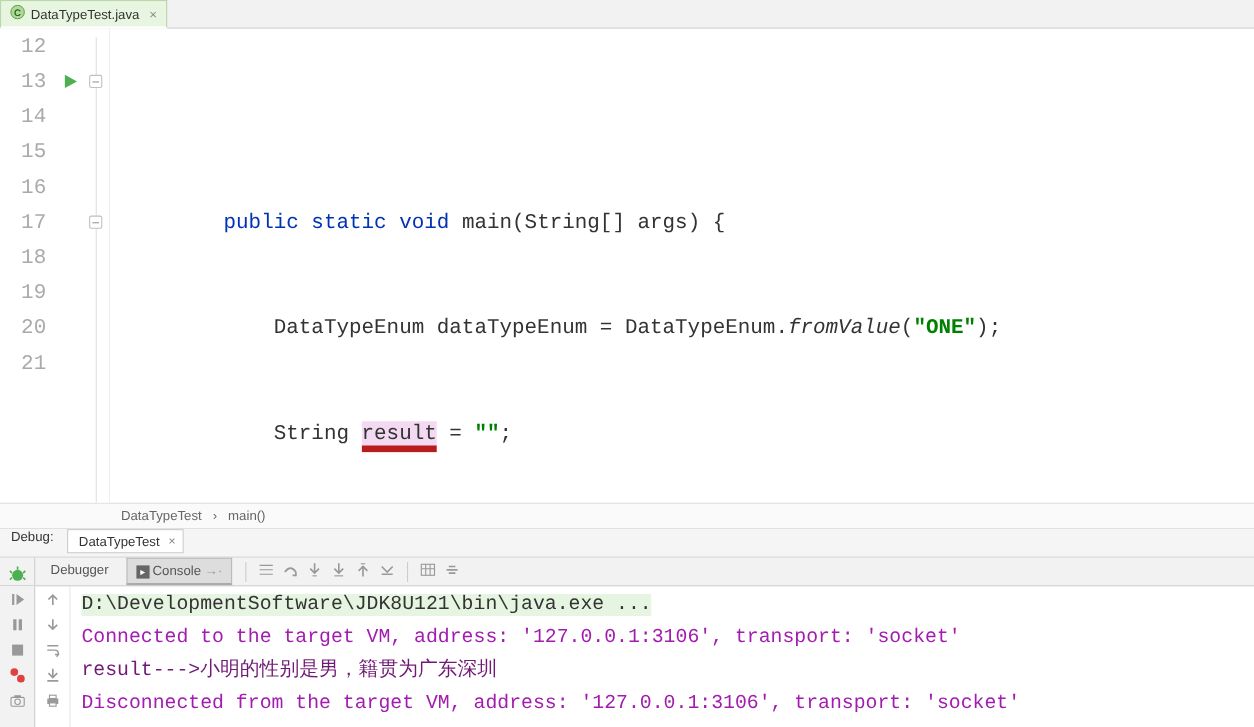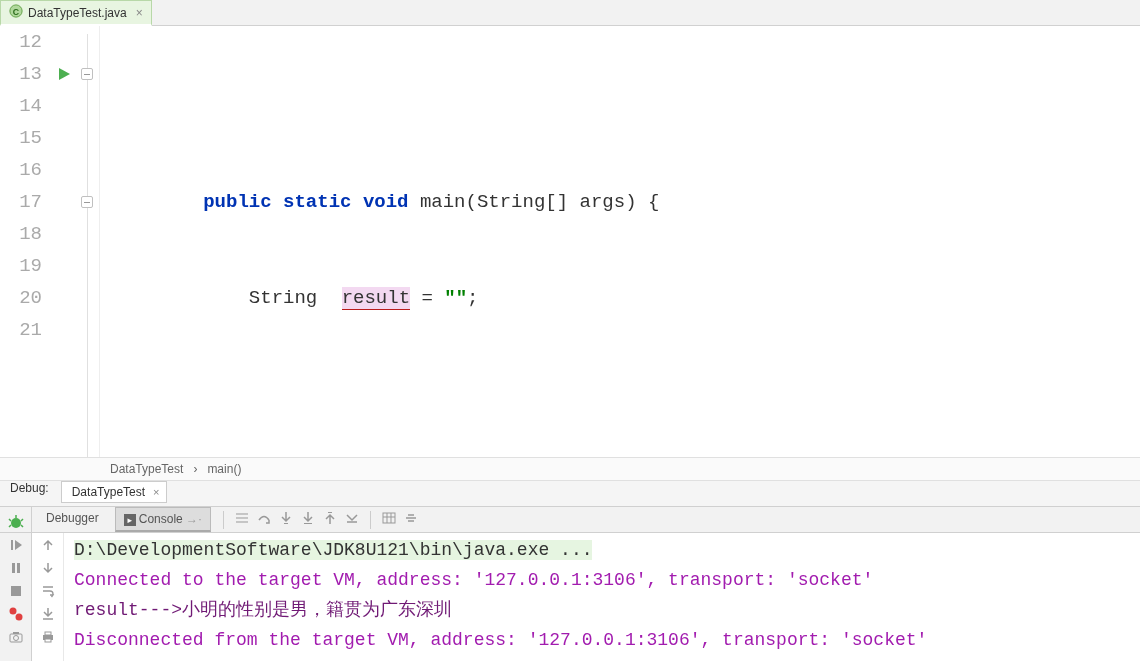--- a/index.html
+++ b/index.html
@@ -10,24 +10,24 @@
 .close-x { color: #888; font-size: 12px; margin-left: 4px; cursor: pointer; }
 .editor { display: flex; flex: 1; overflow: hidden; font-family: "Microsoft YaHei Mono","Consolas","Courier New",monospace; font-size: 19px; line-height: 32px; }
 .gutter { width: 50px; text-align: right; color: #aaa; padding-right: 8px; background: #fff; user-select: none; }
 .gutter div { height: 32px; }
 .run-col { width: 28px; background: #fff; }
 .run-col div { height: 32px; display: flex; align-items: center; justify-content: center; }
 .fold-col { width: 22px; background: #fff; position: relative; border-right: 1px solid #eee; }
 .fold-line { position: absolute; left: 9px; top: 8px; bottom: 0; width: 1px; background: #e0e0e0; }
 .code { flex: 1; white-space: pre; position: relative; }
 .code .row { height: 32px; padding-left: 12px; }
-.kw { color: #0033b3; font-weight: bold; }
+.kw { color: #0033b3; font-weight: normal; }
 .str { color: #008000; font-weight: bold; }
 .ital { font-style: italic; }
-.mark-pink { background: #f3d9f1; border-bottom: 1px solid #b91c1c; margin-left: 13px; }
+.mark-pink { background: #f3d9f1; border-bottom: 6px solid #b91c1c; }
 .breadcrumb { height: 24px; border-top: 1px solid #e0e0e0; border-bottom: 1px solid #e0e0e0; padding-left: 110px; font-size: 12px; color: #666; display: flex; align-items: center; gap: 10px; background: #fafafa; }
 .dbg-hdr { display: flex; align-items: flex-start; height: 26px; border-bottom: 1px solid #d0d0d0; padding: 0 10px; font-size: 12px; gap: 12px; background: #f5f5f5; }
 .dbg-tab { display: inline-flex; align-items: center; gap: 4px; padding: 3px 6px; border: 1px solid #ccc; background: #fff; }
 .dbg-tab .close-x { font-size: 11px; }
 .tool-row { display: flex; height: 26px; border-bottom: 1px solid #d0d0d0; background: #f2f2f2; }
 .side-tools { width: 32px; display: flex; flex-direction: column; align-items: center; border-right: 1px solid #d0d0d0; padding-top: 4px; gap: 3px; }
 .side-tools .ico { width: 22px; height: 22px; display: flex; align-items: center; justify-content: center; color: #888; }
 .inner-tabs { display: flex; align-items: flex-start; height: 26px; padding-left: 6px; gap: 8px; }
 .inner-tab { font-size: 12px; padding: 4px 8px; color: #555; }
 .inner-tab.active { background: #ddd; border: 1px solid #bbb; border-bottom: 2px solid #aaa; }
@@ -88,20 +88,21 @@
       <div></div>
   </div>
   <div class="fold-col">
     <div class="fold-line"></div>
     <div class="foldmark" style="top:42px"></div>
     <div class="foldmark" style="top:170px"></div>
   </div>
   <div class="code">
     <div class="row"></div>
     <div class="row">        <span class="kw">public </span><span class="kw">static </span><span class="kw">void </span><span>main</span><span>(</span><span>String[] args</span><span>)</span><span> {</span></div>
+    <div class="row"><span>            </span><span>DataTypeEnum dataTypeEnum = DataTypeEnum.</span><span class="ital">fromValue</span><span>(</span><span class="str">"ONE"</span><span>);</span></div>
     <div class="row"><span>            </span><span>String </span><span class="mark-pink">result</span><span> = </span><span class="str">""</span><span>;</span></div>
     
     
     
     
     
     
   </div>
 </div>
 

